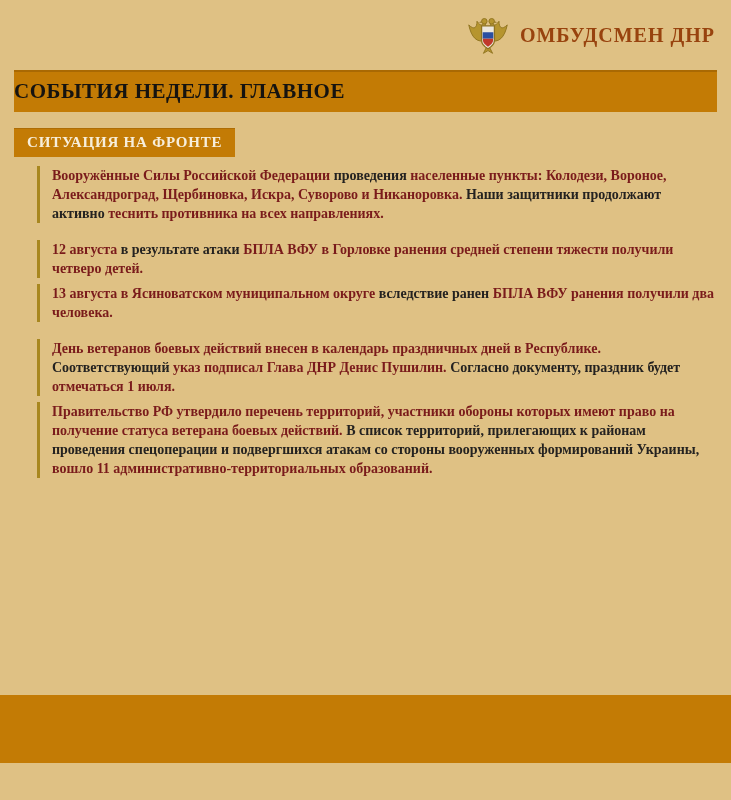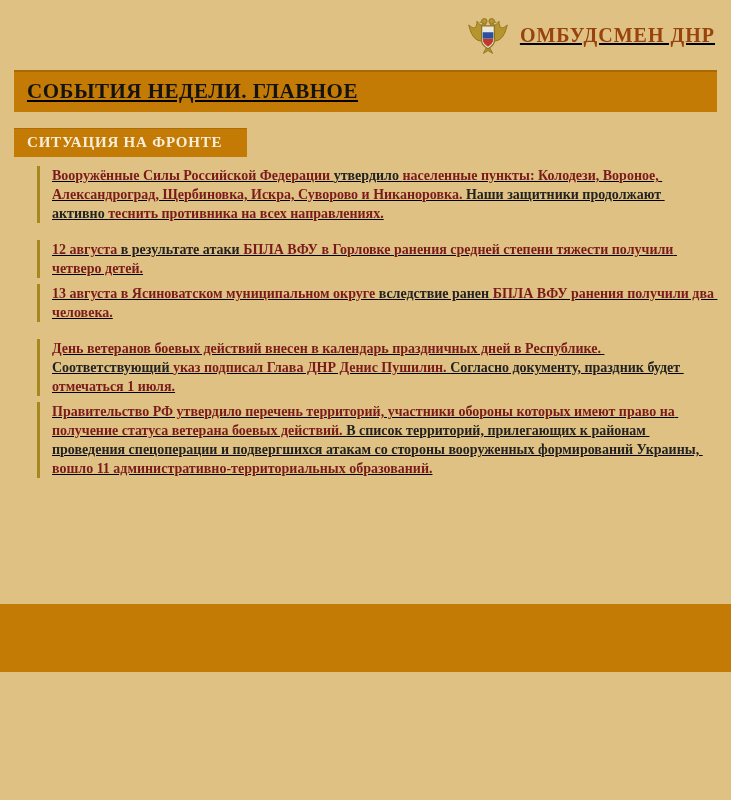--- a/index.html
+++ b/index.html
@@ -8,34 +8,34 @@
     --maroon-text:#7a1b1b;
     --dark-text:#242220;
     --heading-text-light:#f7eedb;
     --brand-text:#98430e;
     --quote-bar:#a8871f;
     --title-text:#151310;
   }
   *{margin:0;padding:0;box-sizing:border-box;}
   html,body{width:731px;background:var(--background);}
   body{font-family:"Liberation Serif","DejaVu Serif",serif;}
-  .page{position:relative;width:731px;height:672px;overflow:hidden;background:var(--background);text-decoration:underline;}
+  .page{position:relative;width:731px;height:763px;overflow:hidden;background:var(--background);}
 
   
   .brand-header{height:70px;display:flex;align-items:center;justify-content:flex-end;padding-right:16px;gap:10px;}
   .brand-logo{width:44px;height:44px;flex:0 0 auto;}
   .brand-name{font-size:20px;font-weight:bold;color:var(--brand-text);letter-spacing:1px;white-space:nowrap;}
 
   
-  .title-bar{margin:0 14px;height:42px;background:var(--panel-orange);display:flex;align-items:center;padding-left:13px;box-shadow:inset 0 2px 0 rgba(90,50,0,.25);}
+  .title-bar{margin:0 14px;height:42px;background:var(--panel-orange);display:flex;align-items:center;box-shadow:inset 0 2px 0 rgba(90,50,0,.25);}
   .title-bar h1{font-size:21px;font-weight:bold;color:var(--title-text);letter-spacing:.5px;}
 
   
   .sections{display:block;}
-  .section-heading{display:inline-block;margin:0 0 0 14px;background:var(--panel-orange);color:var(--heading-text-light);font-size:15px;font-weight:bold;letter-spacing:.8px;padding:6px 25px 6px 13px;box-shadow:inset 0 1px 0 rgba(90,50,0,.2);}
+  .section-heading{display:inline-block;margin:0 0 0 14px;background:var(--panel-orange);color:var(--heading-text-light);font-size:15px;font-weight:bold;letter-spacing:.8px;padding:6px 13px 6px 13px;box-shadow:inset 0 1px 0 rgba(90,50,0,.2);}
   .section{margin-top:17px;}
   .section:first-child{margin-top:16px;}
   .section-paragraphs{margin-top:9px;}
   .paragraph{margin:0 14px 6px 37px;border-left:3px solid var(--quote-bar);padding-left:12px;font-size:14px;font-weight:bold;line-height:19px;}
   .sp{white-space:pre-wrap;text-align:center;}
   .sp.maroon{color:var(--maroon-text);}
   .sp.black{color:var(--dark-text);}
 
   
   .footer-band{position:absolute;left:0;right:0;bottom:0;height:68px;background:var(--panel-orange);}
@@ -69,21 +69,21 @@
   </div>
 
   <div class="title-bar">
     <h1>СОБЫТИЯ НЕДЕЛИ. ГЛАВНОЕ</h1>
   </div>
 
   <div class="sections">
   <section class="section" id="front-situation">
     <div class="section-heading">СИТУАЦИЯ НА ФРОНТЕ</div>
     <div class="section-paragraphs">
-  <p class="paragraph"><span class="sp maroon">Вооружённые Силы Российской Федерации </span><span class="sp black">утвердило </span><span class="sp maroon">населенные пункты: Колодези, Вороное, Александроград, Щербиновка, Искра, Суворово и Никаноровка. </span><span class="sp black">Наши защитники продолжают активно </span><span class="sp maroon">теснить противника на всех направлениях.</span></p>
+  <p class="paragraph"><span class="sp maroon">Вооружённые Силы Российской Федерации </span><span class="sp black">проведения </span><span class="sp maroon">населенные пункты: Колодези, Вороное, Александроград, Щербиновка, Искра, Суворово и Никаноровка. </span><span class="sp black">Наши защитники продолжают активно </span><span class="sp maroon">теснить противника на всех направлениях.</span></p>
 </div>
   </section>
 
   <section class="section" id="war-crimes">
     <div class="section-paragraphs">
 
   <p class="paragraph"><span class="sp maroon">12 августа </span><span class="sp black">в результате атаки </span><span class="sp maroon">БПЛА ВФУ в Горловке ранения средней степени тяжести получили четверо детей.</span></p>
 
   <p class="paragraph"><span class="sp maroon">13 августа в Ясиноватском муниципальном округе </span><span class="sp black">вследствие ранен </span><span class="sp maroon">БПЛА ВФУ ранения получили два человека.</span></p>
 

